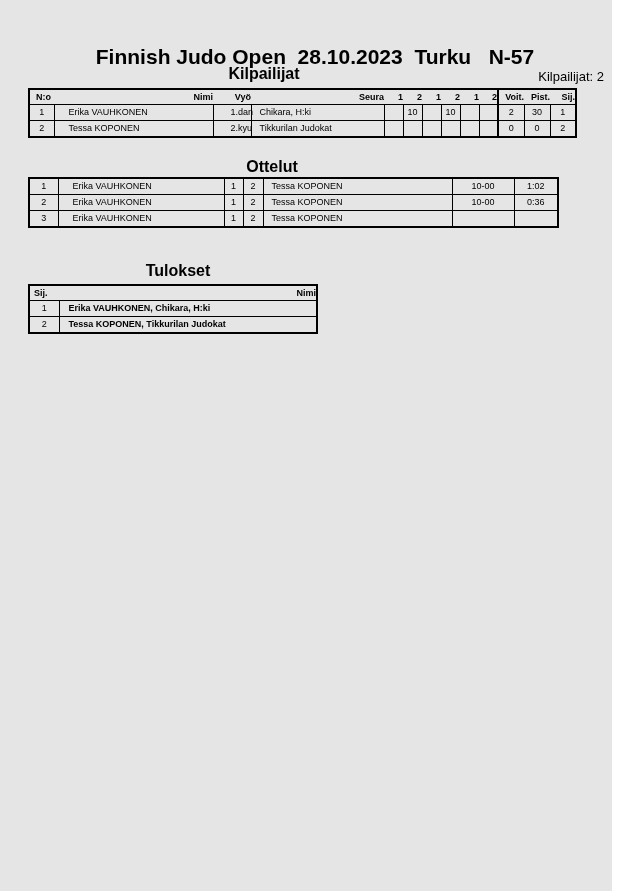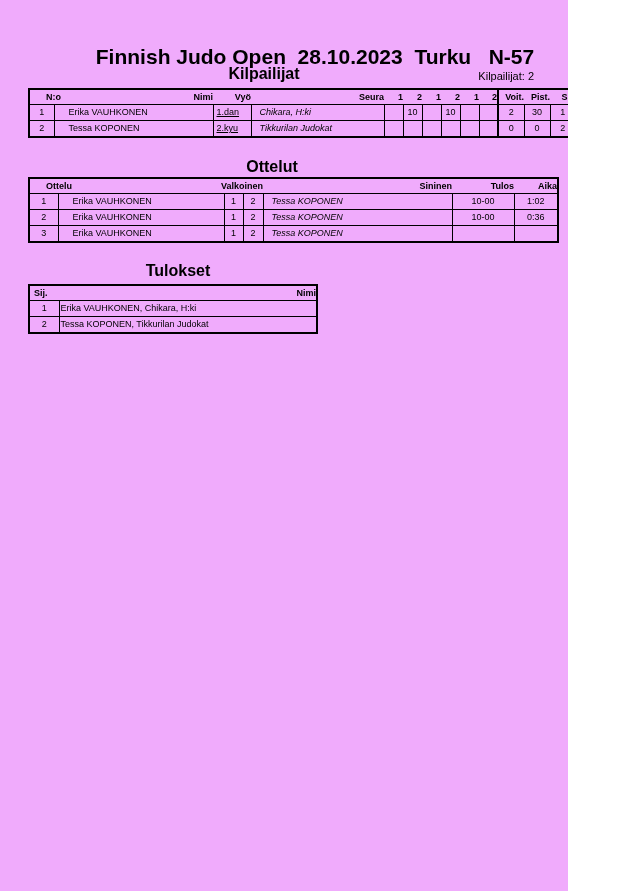--- a/index.html
+++ b/index.html
@@ -1,20 +1,20 @@
 <!DOCTYPE html>
 <html><head>
 <meta charset="utf-8">
 <style>
   html, body { margin: 0; padding: 0; background: #fff; }
   .page {
     position: relative;
-    width: 568px;
+    width: 612px;
     height: 891px;
-    background: #f0abfc;
+    background: #e5e5e5;
     font-family: "Liberation Sans", sans-serif;
     color: #000;
     overflow: hidden;
   }
   .page-title {
     position: absolute;
     top: 46px;
     left: 0;
     width: 630px;
     text-align: center;
@@ -30,22 +30,22 @@
     font-weight: bold;
     white-space: nowrap;
     line-height: 12px;
   }
   .caption-competitors { left: 264px; top: 68px; }
   .caption-matches    { left: 272px; top: 161px; }
   .caption-results    { left: 178px; top: 265px; }
   .count-label {
     position: absolute;
     top: 71px;
-    right: 34px;
-    font-size: 11px;
+    right: 8px;
+    font-size: 13px;
     line-height: 11px;
     white-space: nowrap;
   }
   table.tbl {
     position: absolute;
     border-collapse: collapse;
     table-layout: fixed;
     border: 2px solid #000;
     font-size: 9px;
     line-height: 11px;
@@ -53,33 +53,33 @@
   table.tbl th {
     font-weight: bold;
     border: none;
     border-bottom: 1px solid #000;
     height: 14px;
     padding: 0;
     text-align: right;
     white-space: nowrap;
     overflow: visible;
   }
-  table.tbl th.hleft { text-align: left; padding-left: 16px; }
+  table.tbl th.hleft { text-align: left; padding-left: 6px; }
   table.tbl td {
     border: 1px solid #000;
     height: 15px;
     padding: 0;
     text-align: center;
     white-space: nowrap;
     overflow: visible;
   }
   table.tbl td.l { text-align: left; padding-left: 14px; }
-  table.tbl td.pad6 { padding-left: 3px; text-decoration: underline; }
-  table.tbl td.pad8 { padding-left: 8px; font-style: italic; }
-  table.tbl td.pad9 { padding-left: 1px; }
+  table.tbl td.pad6 { padding-left: 17px; }
+  table.tbl td.pad8 { padding-left: 8px; }
+  table.tbl td.pad9 { padding-left: 9px; font-weight: bold; }
   .thickL { border-left: 2px solid #000 !important; }
   #competitors-table { left: 28px; top: 88px;  width: 547px; }
   #matches-table     { left: 28px; top: 177px; width: 529px; }
   #results-table     { left: 28px; top: 284px; width: 288px; }
 </style>
 </head>
 <body>
 
 <div class="page">
 
@@ -159,27 +159,20 @@
     <colgroup>
       <col style="width:29px">
         <col style="width:166px">
         <col style="width:19px">
         <col style="width:20px">
       <col style="width:189px">
         <col style="width:62px">
         <col style="width:44px">
     </colgroup>
     <tbody>
-        <tr>
-      <th class="hleft">Ottelu</th>
-      <th colspan="3">Valkoinen</th>
-      <th>Sininen</th>
-      <th>Tulos</th>
-      <th>Aika</th>
-    </tr>
     <tr>
       <td>1</td>
       <td class="l">Erika VAUHKONEN</td>
       <td>1</td>
       <td>2</td>
       <td class="l pad8">Tessa KOPONEN</td>
       <td>10-00</td>
       <td>1:02</td>
     </tr>
     <tr>

